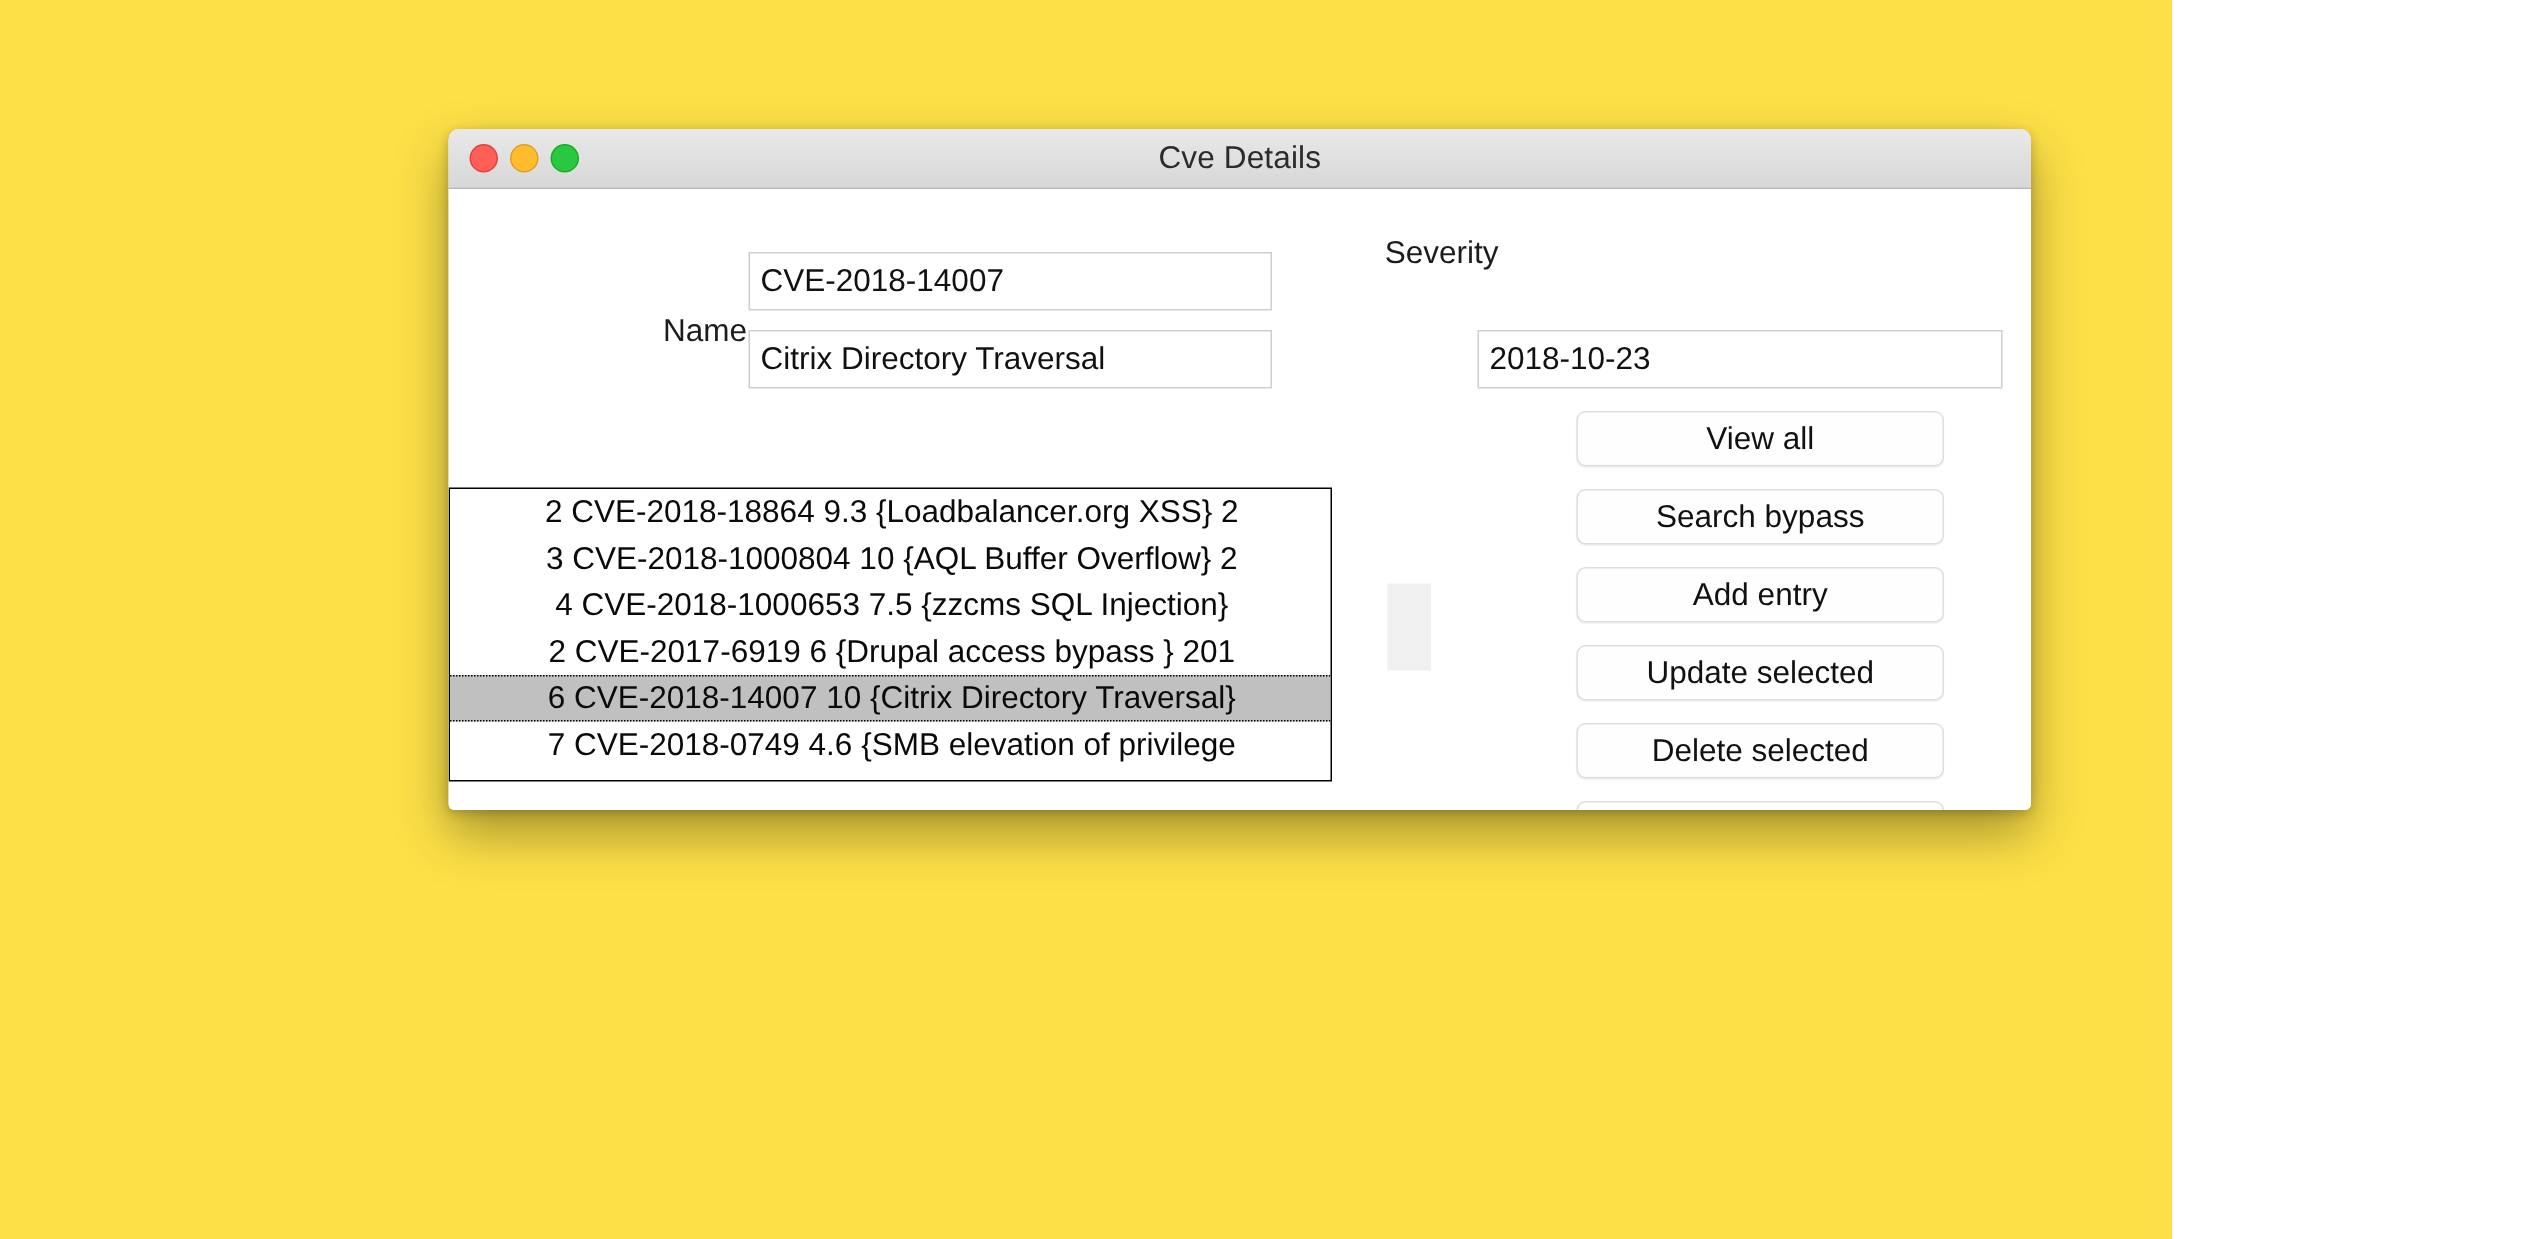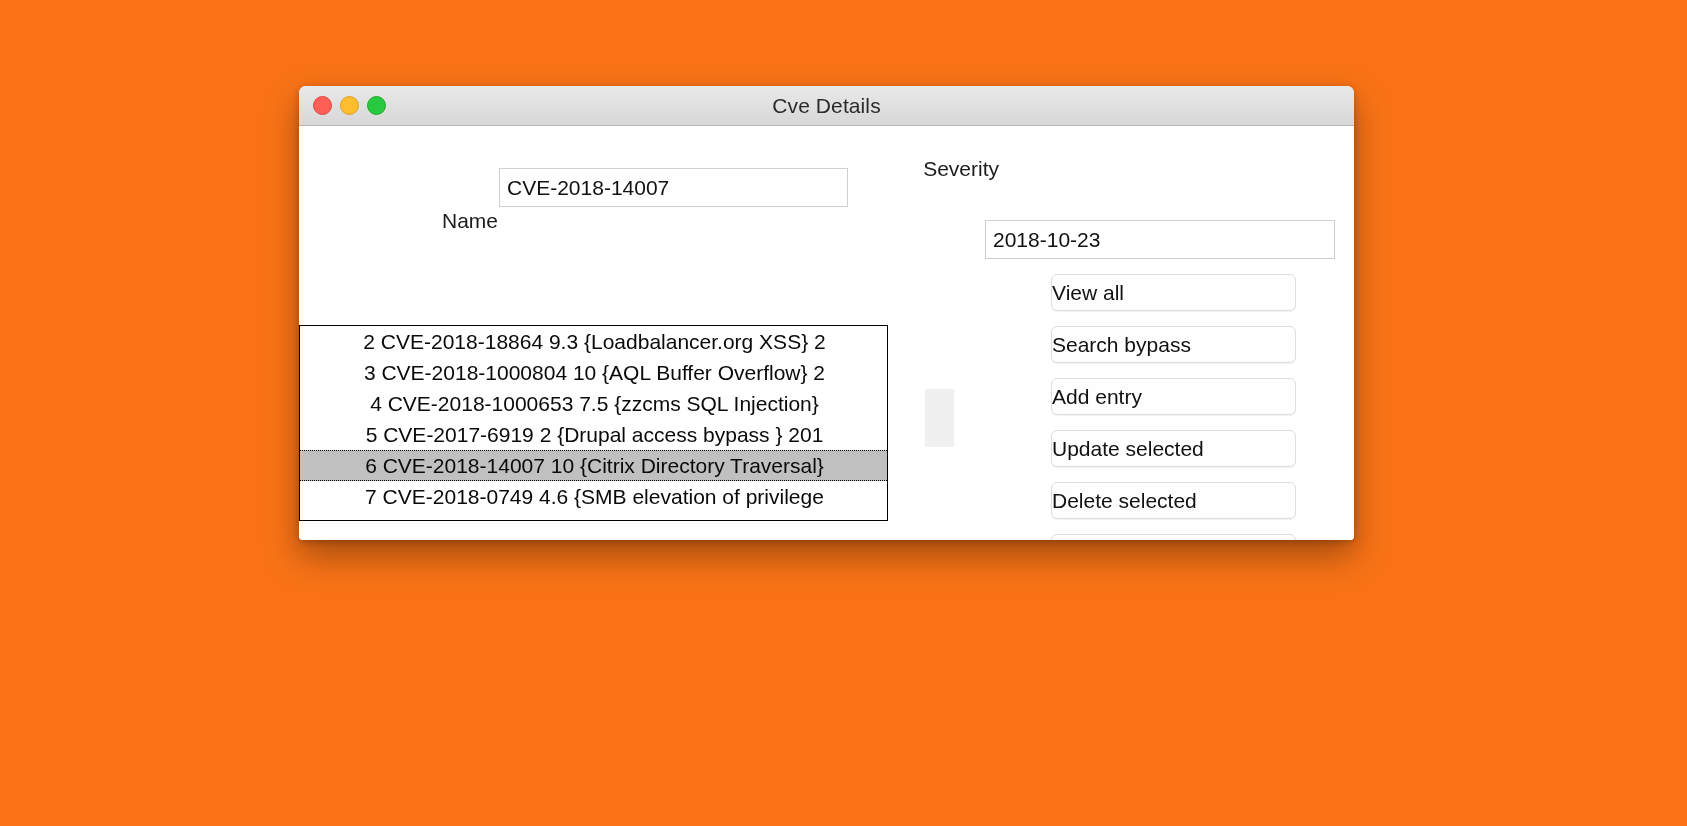--- a/index.html
+++ b/index.html
@@ -7,23 +7,23 @@
     padding: 0;
     background: #ffffff;
     width: 1687px;
     height: 826px;
     overflow: hidden;
     font-family: "Liberation Sans", sans-serif;
   }
 
   #root {
     position: relative;
-    width: 1687px;
+    width: 1448px;
     height: 826px;
-    background: #f97316;
+    background: #fde047;
   }
 
   
   .window {
     position: absolute;
     left: 299px;
     top: 86px;
     width: 1055px;
     height: 454px;
     background: #ffffff;
@@ -168,21 +168,21 @@
     width: 245px;
     height: 37px;
     margin-bottom: 15px;
     background: #fefefe;
     border: 1px solid #dedede;
     border-radius: 6px;
     box-shadow: 0 1px 1px rgba(0,0,0,0.055);
     font-size: 21px;
     font-family: "Liberation Sans", sans-serif;
     color: #111111;
-    text-align: left;
+    text-align: center;
     line-height: 35px;
     cursor: default;
     padding: 0;
     box-sizing: border-box;
   }
 </style>
 </head>
 <body>
 
 <div id="root">
@@ -200,28 +200,29 @@
 
     <div class="win-body">
 
       <div class="form-row row1">
         <input class="finput input-cveid" type="text" value="CVE-2018-14007" style="">
         <div class="flabel label-sev">Severity</div>
       </div>
 
       <div class="form-row row2">
         <div class="flabel label-name">Name</div>
+        <input class="finput input-name" type="text" value="Citrix Directory Traversal" style="">
         <input class="finput input-date" type="text" value="2018-10-23" style="">
       </div>
 
       <div class="listbox" id="listbox">
           <div class="lrow">2 CVE-2018-18864 9.3 {Loadbalancer.org XSS} 2</div>
           <div class="lrow">3 CVE-2018-1000804 10 {AQL Buffer Overflow} 2</div>
           <div class="lrow">4 CVE-2018-1000653 7.5 {zzcms SQL Injection} </div>
-          <div class="lrow">5 CVE-2017-6919 2 {Drupal access bypass } 201</div>
+          <div class="lrow">2 CVE-2017-6919 6 {Drupal access bypass } 201</div>
           <div class="lrow selected">6 CVE-2018-14007 10 {Citrix Directory Traversal}</div>
           <div class="lrow">7 CVE-2018-0749 4.6 {SMB elevation of privilege</div>
         </div>
 
       <div class="list-scroll"></div>
 
       <div class="btncol" id="btncol">
           <button class="btn">View all</button>
           <button class="btn">Search bypass</button>
           <button class="btn">Add entry</button>

